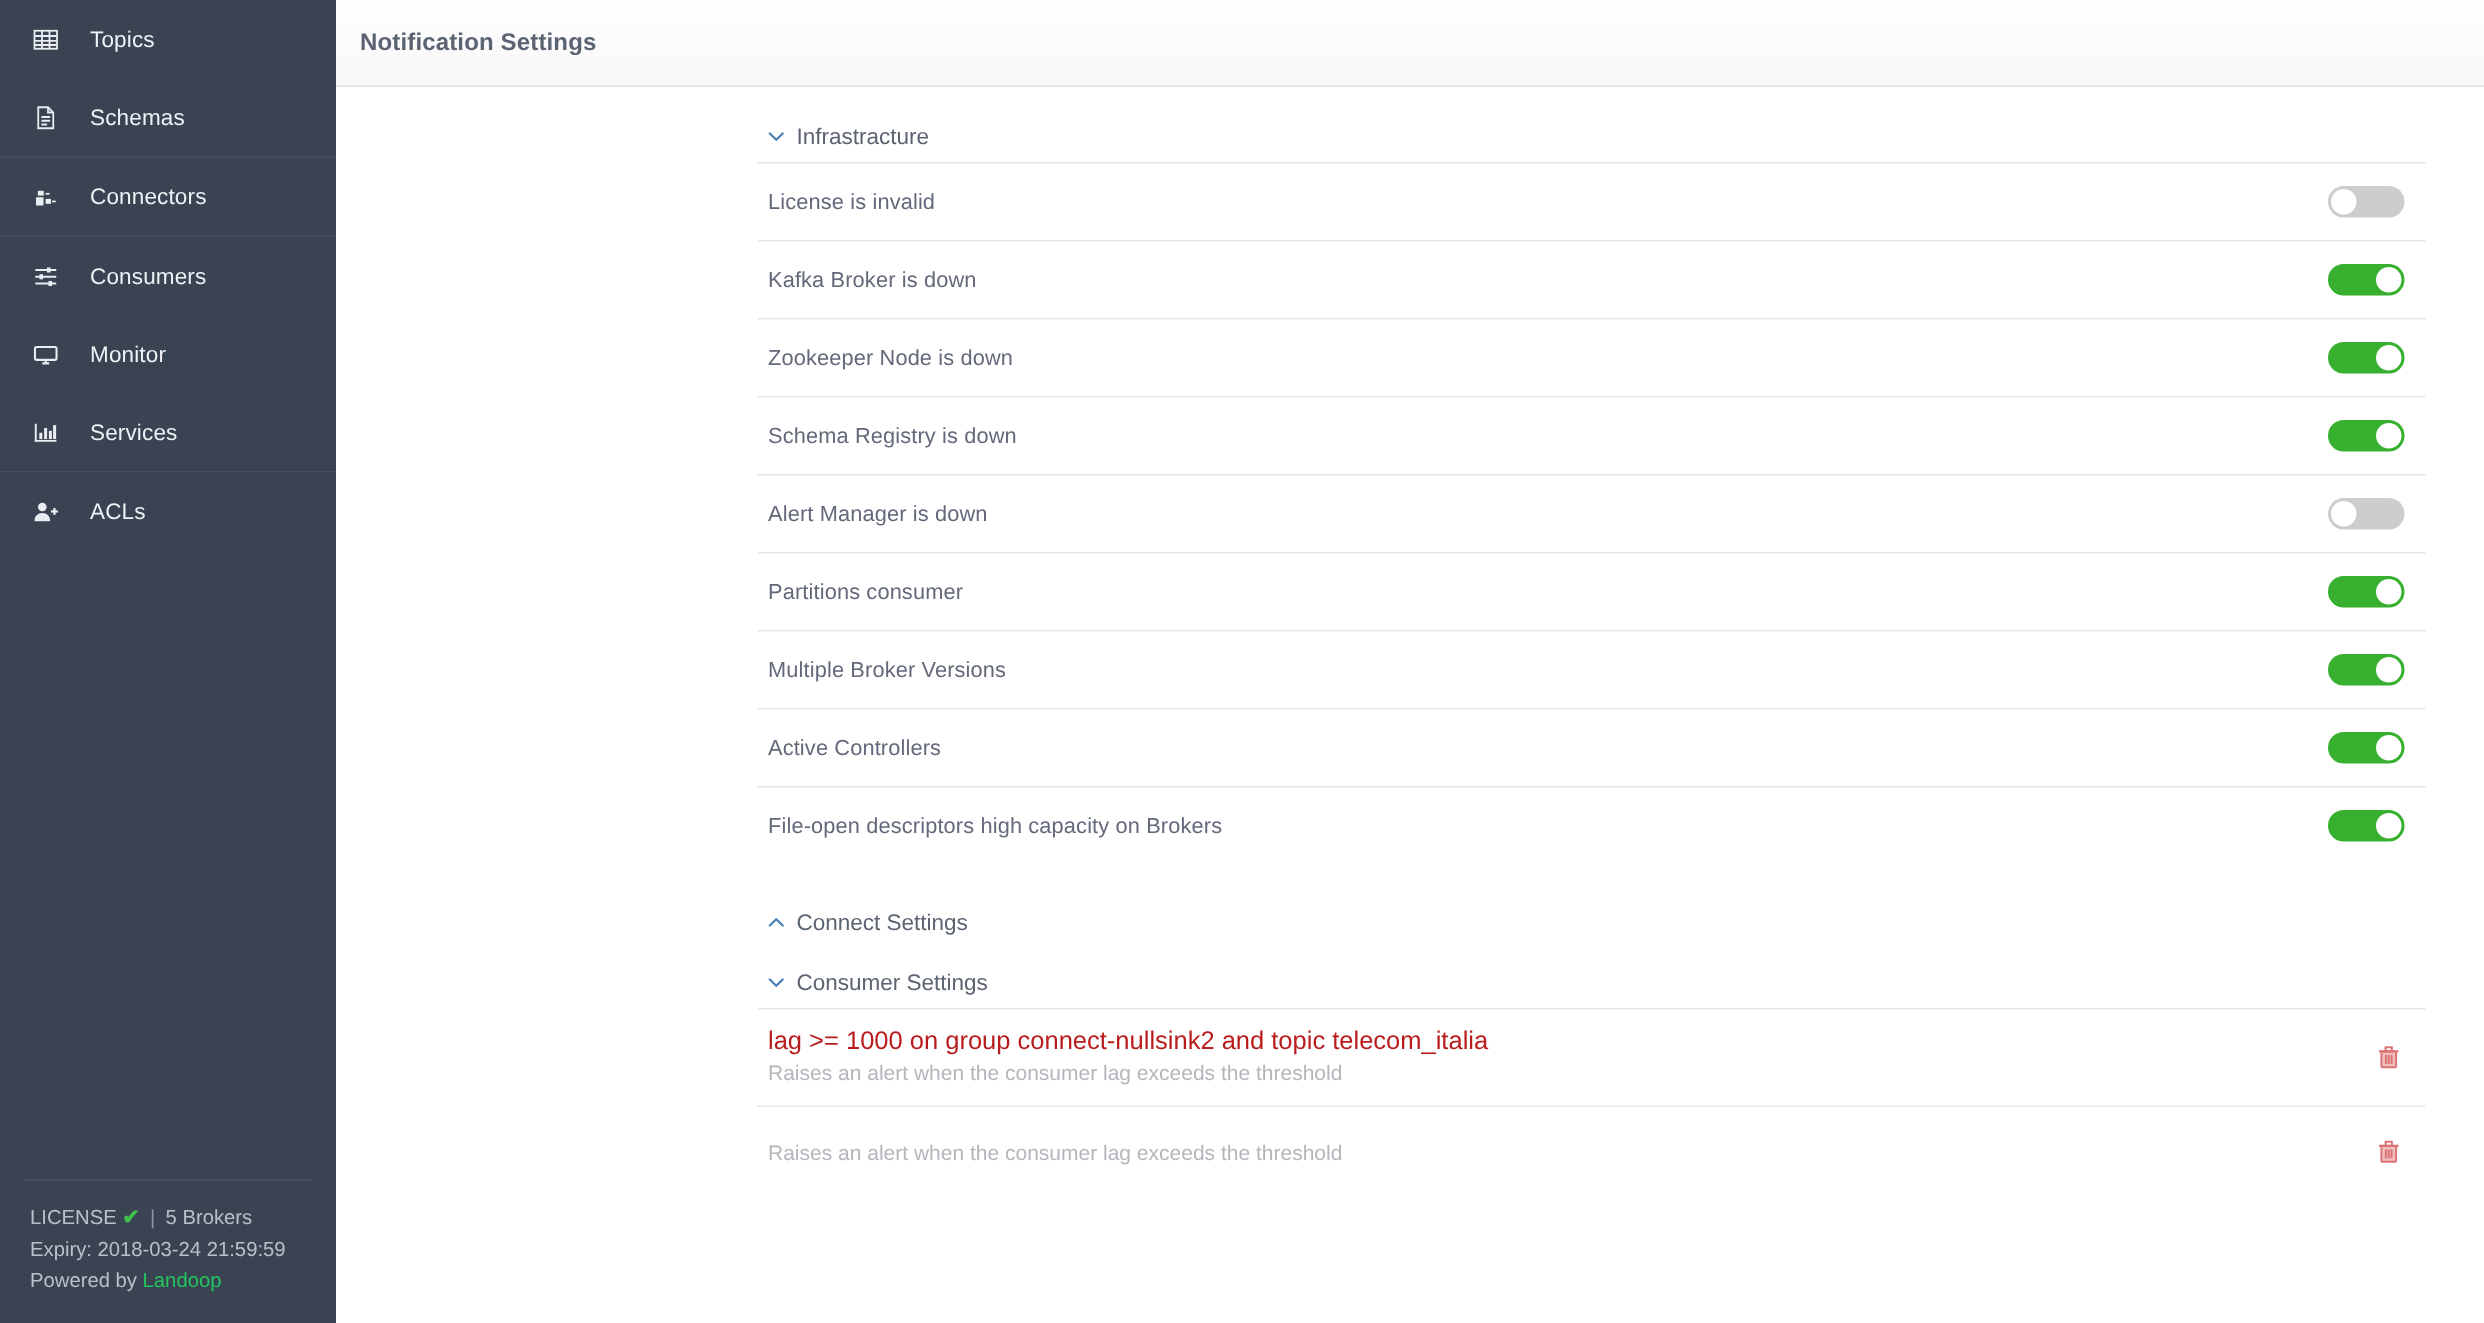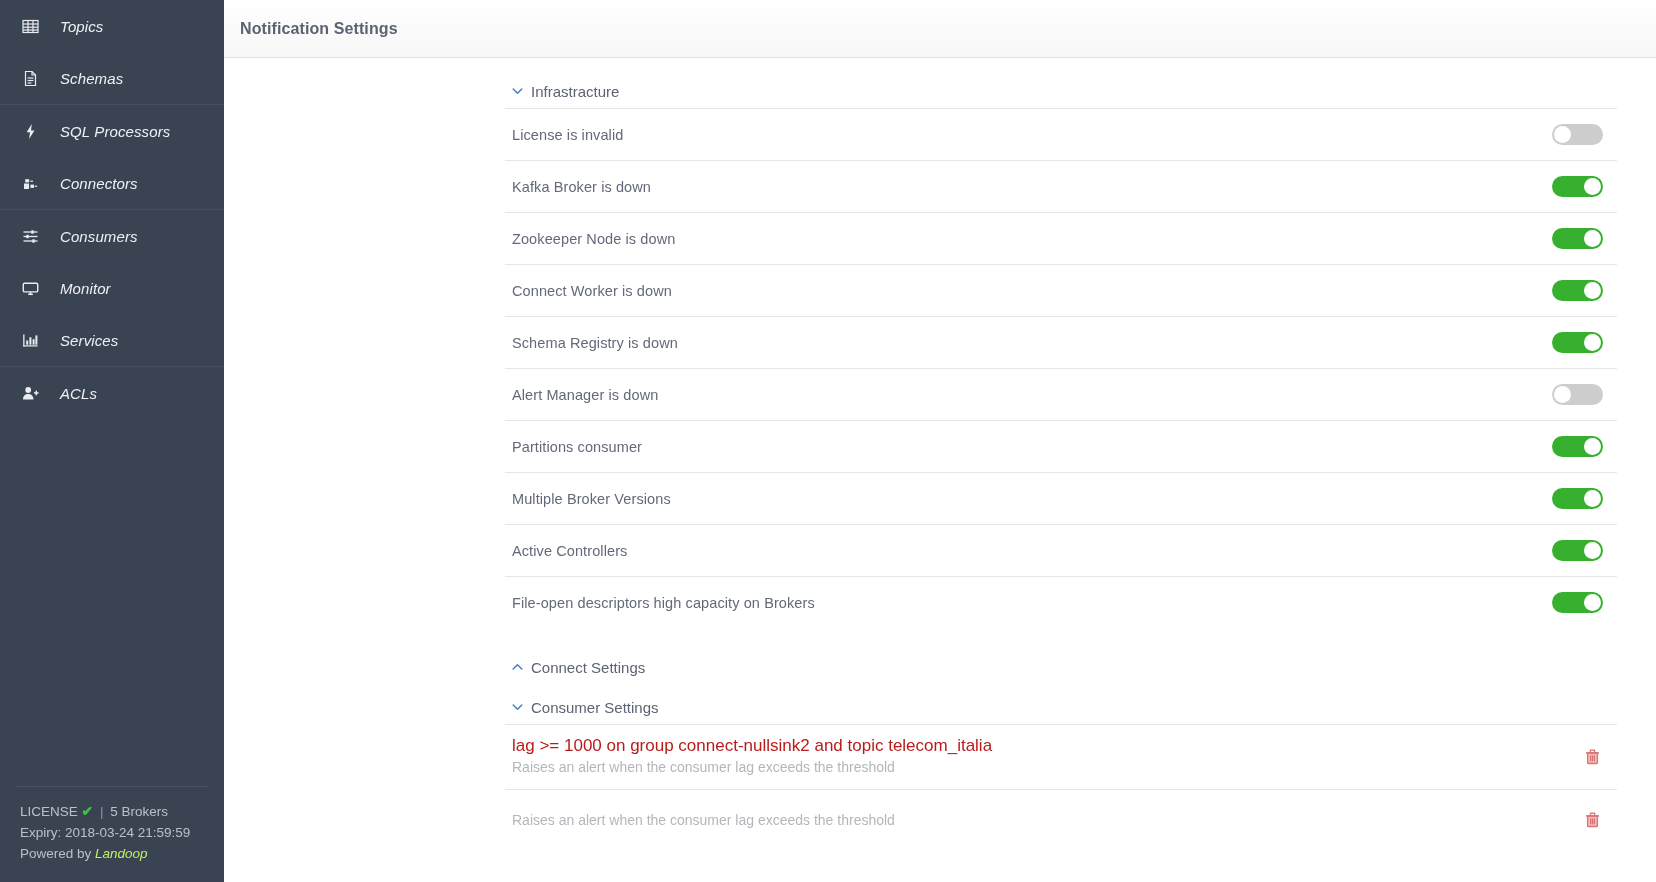--- a/index.html
+++ b/index.html
@@ -42,38 +42,38 @@
   .nav-icon {
     width: 26px;
     min-width: 26px;
     display: inline-flex;
     align-items: center;
     justify-content: flex-start;
     color: #e9ecf1;
     margin-right: 12px;
   }
   .nav-icon svg { display: block; }
-  .nav-label { font-size: 15px; letter-spacing: .1px; color: #eef1f5; font-style: italic; }
+  .nav-label { font-size: 15px; letter-spacing: .1px; color: #eef1f5; }
 
   #sidebar-spacer { flex: 1 1 auto; }
 
   #license-box {
     border-top: 1px solid #4a5364;
     margin: 0 16px 0 16px;
     padding: 14px 0 18px 4px;
   }
   .license-line {
     font-size: 13.5px;
     color: #b9c0ca;
     line-height: 21px;
     white-space: nowrap;
   }
   .license-check { color: #3fbf48; font-size: 14px; font-weight: bold; }
   .license-sep { color: #8d95a2; margin: 0 3px; }
-  .license-link { color: #bef264; cursor: pointer; font-style: italic; }
+  .license-link { color: #22c55e; cursor: pointer; }
 
   
   #main {
     flex: 1 1 auto;
     height: 882px;
     background: #ffffff;
     display: flex;
     flex-direction: column;
     position: relative;
   }
@@ -234,28 +234,20 @@
           </svg>
         </span>
         <span class="nav-label">Schemas</span>
       </div>
     </div>
 
     <div class="nav-group">
       <div class="nav-item">
         <span class="nav-icon">
           <svg width="17" height="17" viewBox="0 0 17 17" fill="currentColor">
-            <path d="M9.8 1 L4.6 9.2 H8 L7.1 16 L12.4 7.6 H9 Z"></path>
-          </svg>
-        </span>
-        <span class="nav-label">SQL Processors</span>
-      </div>
-      <div class="nav-item">
-        <span class="nav-icon">
-          <svg width="17" height="17" viewBox="0 0 17 17" fill="currentColor">
             <rect x="2" y="8.5" width="5" height="5.5"></rect>
             <rect x="3.2" y="4.2" width="4" height="3.2"></rect>
             <rect x="8.4" y="9.6" width="3.6" height="3.3"></rect>
             <rect x="12.7" y="10.7" width="2.4" height="1.2"></rect>
             <rect x="8.4" y="5.6" width="2.6" height="1.2"></rect>
           </svg>
         </span>
         <span class="nav-label">Connectors</span>
       </div>
     </div>
@@ -356,26 +348,20 @@
               </span>
           </div>
           <div class="setting-row">
             <span class="setting-label">Kafka Broker is down</span>
             <span class="toggle on">
                 <span class="knob"></span>
               </span>
           </div>
           <div class="setting-row">
             <span class="setting-label">Zookeeper Node is down</span>
-            <span class="toggle on">
-                <span class="knob"></span>
-              </span>
-          </div>
-          <div class="setting-row">
-            <span class="setting-label">Connect Worker is down</span>
             <span class="toggle on">
                 <span class="knob"></span>
               </span>
           </div>
           <div class="setting-row">
             <span class="setting-label">Schema Registry is down</span>
             <span class="toggle on">
                 <span class="knob"></span>
               </span>
           </div>

